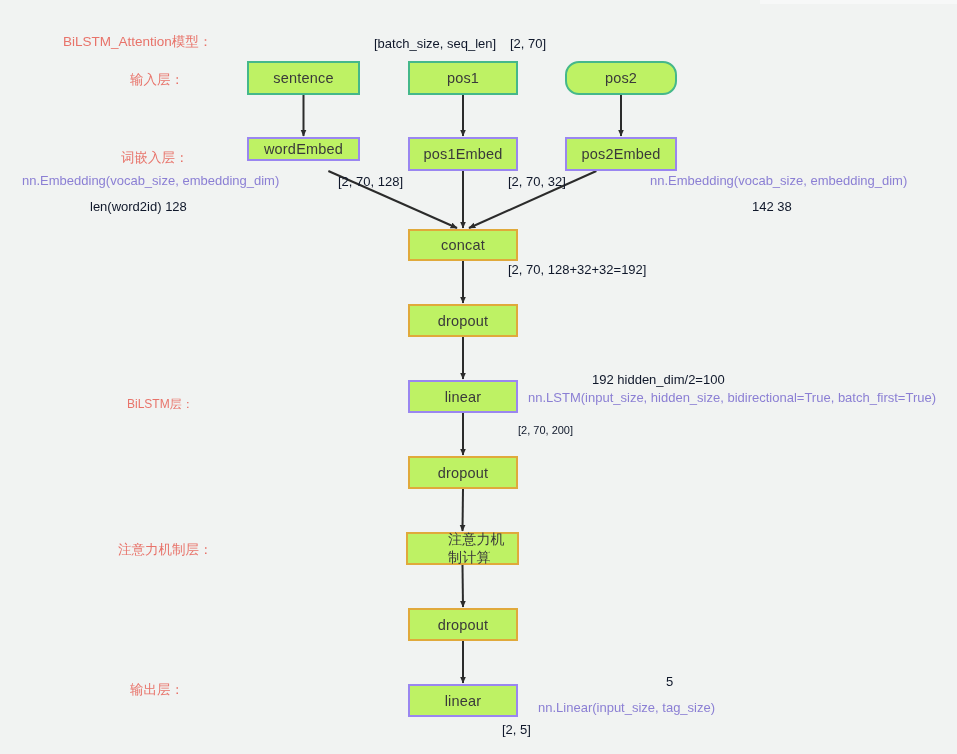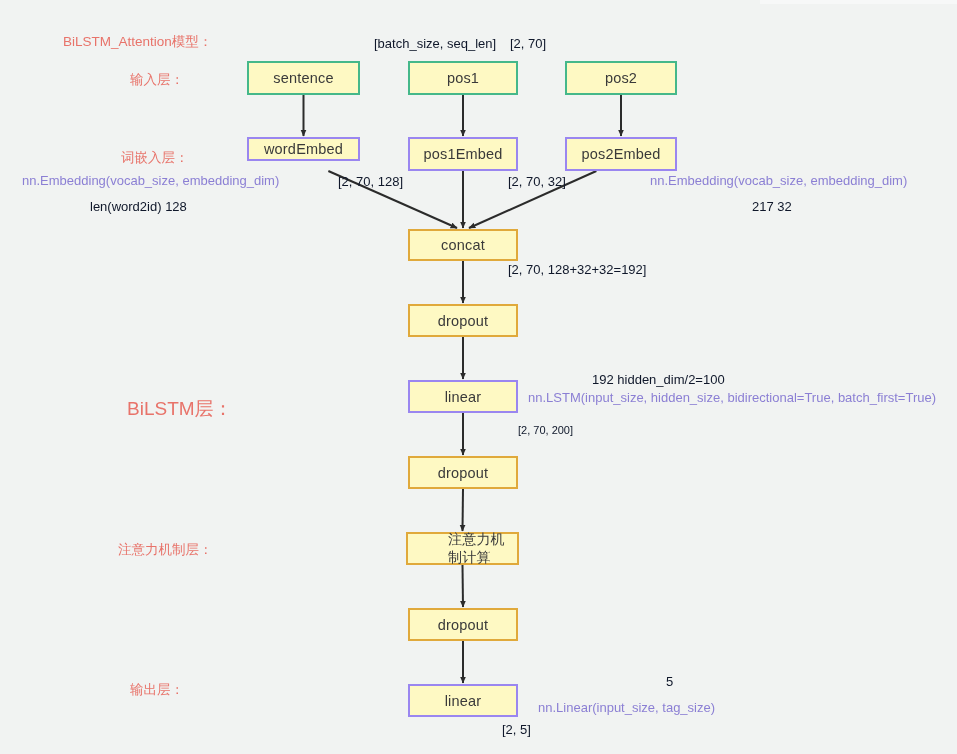--- a/index.html
+++ b/index.html
@@ -26,21 +26,21 @@
     background: #f7f8f8;
   }
   svg#wires {
     position: absolute;
     left: 0; top: 0;
     width: 957px; height: 754px;
     pointer-events: none;
   }
   .node {
     position: absolute;
-    background: #fef9c3;
+    background: #bef264;
     border: 2px solid #999;
     box-sizing: border-box;
     display: flex;
     align-items: center;
     justify-content: center;
     font-size: 14.5px;
     color: #3a3a3a;
     letter-spacing: .2px;
   }
   .node.green  { border-color: #45b88a; }
@@ -92,21 +92,21 @@
       </g>
   </svg>
 
   <div id="node-layer">
       <div class="node green" style="left: 247px; top: 61px; width: 113px; height: 34px;">
         <span>sentence</span>
       </div>
       <div class="node green" style="left: 408px; top: 61px; width: 110px; height: 34px;">
         <span>pos1</span>
       </div>
-      <div class="node green" style="left: 565px; top: 61px; width: 112px; height: 34px;">
+      <div class="node green" style="left: 565px; top: 61px; width: 112px; height: 34px; border-radius: 14px;">
         <span>pos2</span>
       </div>
       <div class="node purple" style="left: 247px; top: 137px; width: 113px; height: 24px;">
         <span>wordEmbed</span>
       </div>
       <div class="node purple" style="left: 408px; top: 137px; width: 110px; height: 34px;">
         <span>pos1Embed</span>
       </div>
       <div class="node purple" style="left: 565px; top: 137px; width: 112px; height: 34px;">
         <span>pos2Embed</span>
@@ -130,31 +130,31 @@
         <span>dropout</span>
       </div>
       <div class="node purple" style="left: 408px; top: 684px; width: 110px; height: 33px;">
         <span>linear</span>
       </div>
     </div>
   <div id="label-layer">
       <div class="lbl red" style="left: 63px; top: 33px; font-size: 13.5px;">BiLSTM_Attention模型：</div>
       <div class="lbl red" style="left: 130px; top: 71px; font-size: 13.5px;">输入层：</div>
       <div class="lbl red" style="left: 121px; top: 149px; font-size: 13.5px;">词嵌入层：</div>
-      <div class="lbl red" style="left: 127px; top: 396px; font-size: 19px;">BiLSTM层：</div>
+      <div class="lbl red" style="left: 127px; top: 396px; font-size: 12px;">BiLSTM层：</div>
       <div class="lbl red" style="left: 118px; top: 541px; font-size: 13.5px;">注意力机制层：</div>
       <div class="lbl red" style="left: 130px; top: 681px; font-size: 13.5px;">输出层：</div>
       <div class="lbl pink" style="left: 374px; top: 36px; font-size: 13px;">[batch_size, seq_len]</div>
       <div class="lbl pink" style="left: 510px; top: 36px; font-size: 13px;">[2, 70]</div>
       <div class="lbl violet" style="left: 22px; top: 173px; font-size: 13px;">nn.Embedding(vocab_size, embedding_dim)</div>
       <div class="lbl pink" style="left: 90px; top: 199px; font-size: 13px;">len(word2id)            128</div>
       <div class="lbl pink" style="left: 338px; top: 174px; font-size: 13px;">[2, 70, 128]</div>
       <div class="lbl pink" style="left: 508px; top: 174px; font-size: 13px;">[2, 70, 32]</div>
       <div class="lbl violet" style="left: 650px; top: 173px; font-size: 13px;">nn.Embedding(vocab_size, embedding_dim)</div>
-      <div class="lbl pink" style="left: 752px; top: 199px; font-size: 13px;">217                 32</div>
+      <div class="lbl pink" style="left: 752px; top: 199px; font-size: 13px;">142                 38</div>
       <div class="lbl pink" style="left: 508px; top: 262px; font-size: 13px;">[2, 70, 128+32+32=192]</div>
       <div class="lbl pink" style="left: 592px; top: 372px; font-size: 13px;">192       hidden_dim/2=100</div>
       <div class="lbl violet" style="left: 528px; top: 390px; font-size: 13px;">nn.LSTM(input_size, hidden_size, bidirectional=True, batch_first=True)</div>
       <div class="lbl pink" style="left: 518px; top: 424px; font-size: 11px;">[2, 70, 200]</div>
       <div class="lbl pink" style="left: 666px; top: 674px; font-size: 13px;">5</div>
       <div class="lbl violet" style="left: 538px; top: 700px; font-size: 13px;">nn.Linear(input_size, tag_size)</div>
       <div class="lbl pink" style="left: 502px; top: 722px; font-size: 13px;">[2, 5]</div>
     </div>
 
   <svg class="cursor" id="cursor-svg" width="22" height="28" viewBox="0 0 22 28" xmlns="http://www.w3.org/2000/svg" style="left: 757px; top: 570px;">

